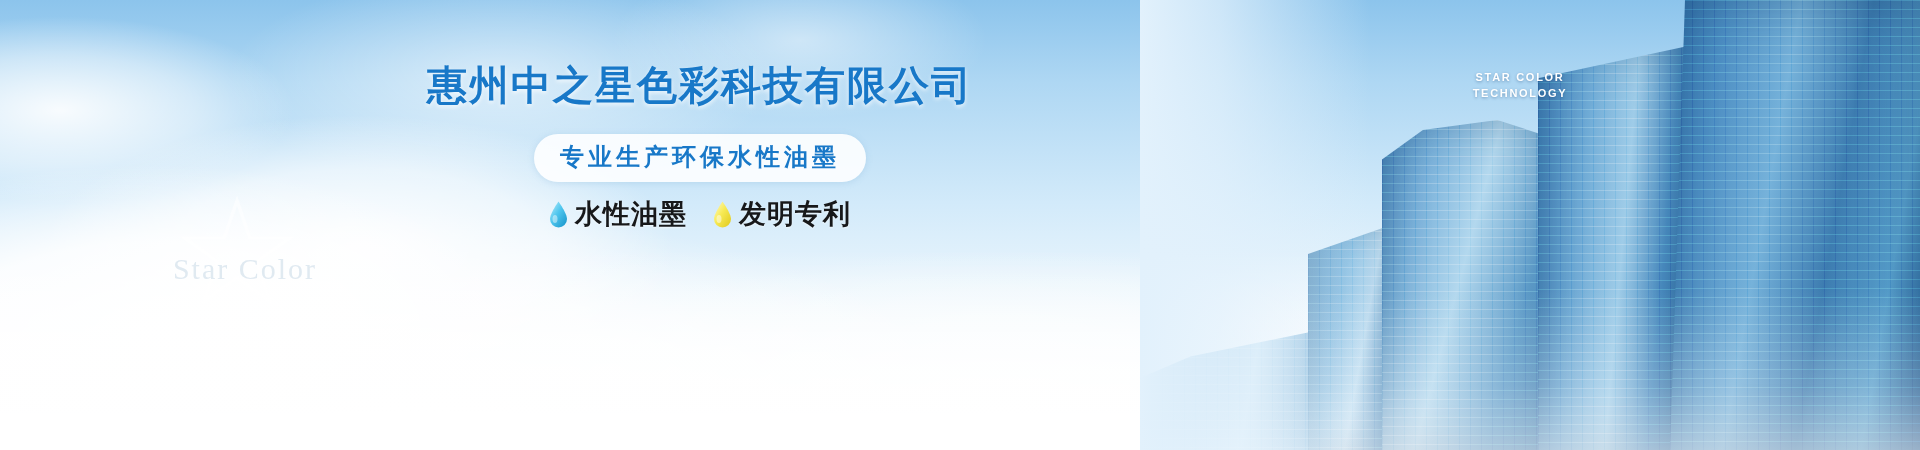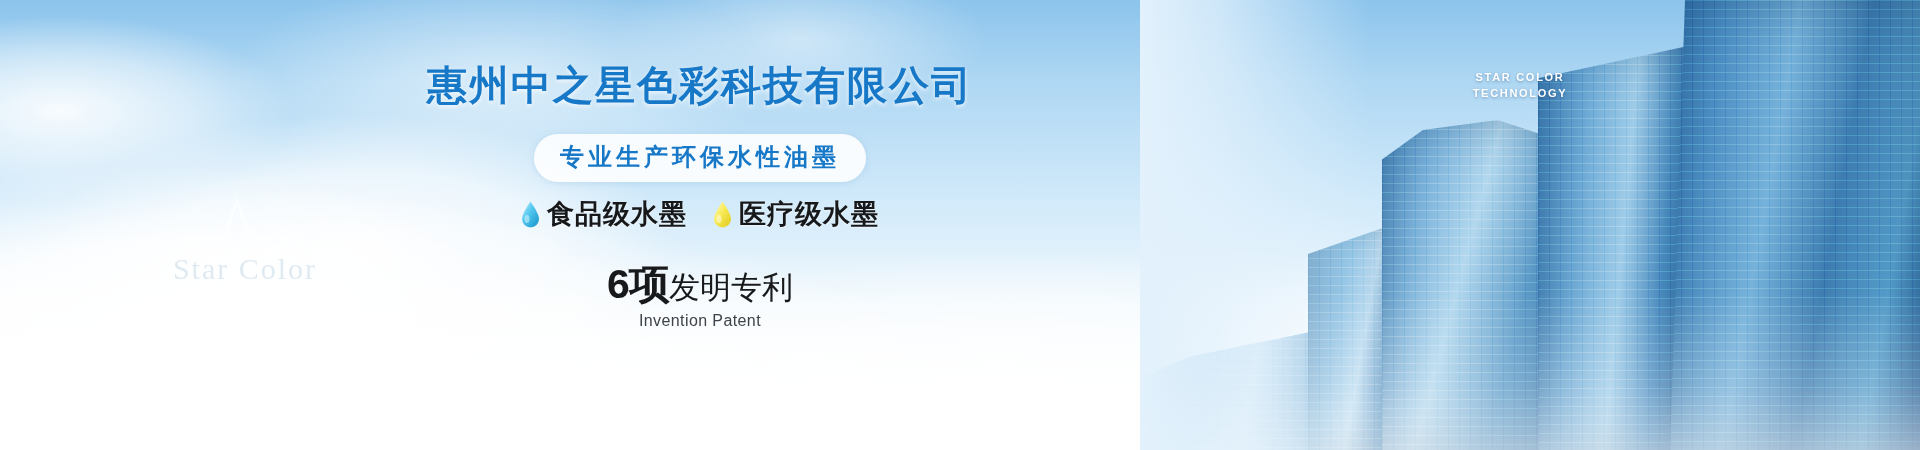--- a/index.html
+++ b/index.html
@@ -224,49 +224,43 @@
               <linearGradient id="gcy" x1="0" y1="0" x2="1" y2="1">
                 <stop offset="0%" stop-color="#bdeefc"></stop>
                 <stop offset="45%" stop-color="#4fc6ee"></stop>
                 <stop offset="100%" stop-color="#1492c9"></stop>
               </linearGradient>
             </defs>
             <path d="M19 1 C19 1 36 25 36 36 A17 17 0 0 1 2 36 C2 25 19 1 19 1 Z" fill="url(#gcy)"></path>
             <ellipse cx="12" cy="36" rx="5" ry="8" fill="#ffffff" opacity="0.45"></ellipse>
           </svg>
         </span>
-        <span class="feature-label">食品级水墨</span>
+        <span class="feature-label">水性油墨</span>
       </div>
 
 
       <div class="feature">
         <span class="drop">
           <svg viewBox="0 0 38 54">
             <defs>
               <linearGradient id="gyl" x1="0" y1="0" x2="1" y2="1">
                 <stop offset="0%" stop-color="#fffbd0"></stop>
                 <stop offset="45%" stop-color="#f7ea55"></stop>
                 <stop offset="100%" stop-color="#e0c91c"></stop>
               </linearGradient>
             </defs>
             <path d="M19 1 C19 1 36 25 36 36 A17 17 0 0 1 2 36 C2 25 19 1 19 1 Z" fill="url(#gyl)"></path>
             <ellipse cx="12" cy="36" rx="5" ry="8" fill="#ffffff" opacity="0.5"></ellipse>
           </svg>
         </span>
-        <span class="feature-label">医疗级水墨</span>
+        <span class="feature-label">发明专利</span>
       </div>
 
     </div>
 
     <div class="badges">
 
-      <div class="badge">
-        <div class="badge-cn">
-          <span class="big">6项</span><span class="small">发明专利</span>
-        </div>
-        <div class="badge-en">Invention Patent</div>
-      </div>
 
 
     </div>
 
   </div>
 </div>
 
 </body></html>

